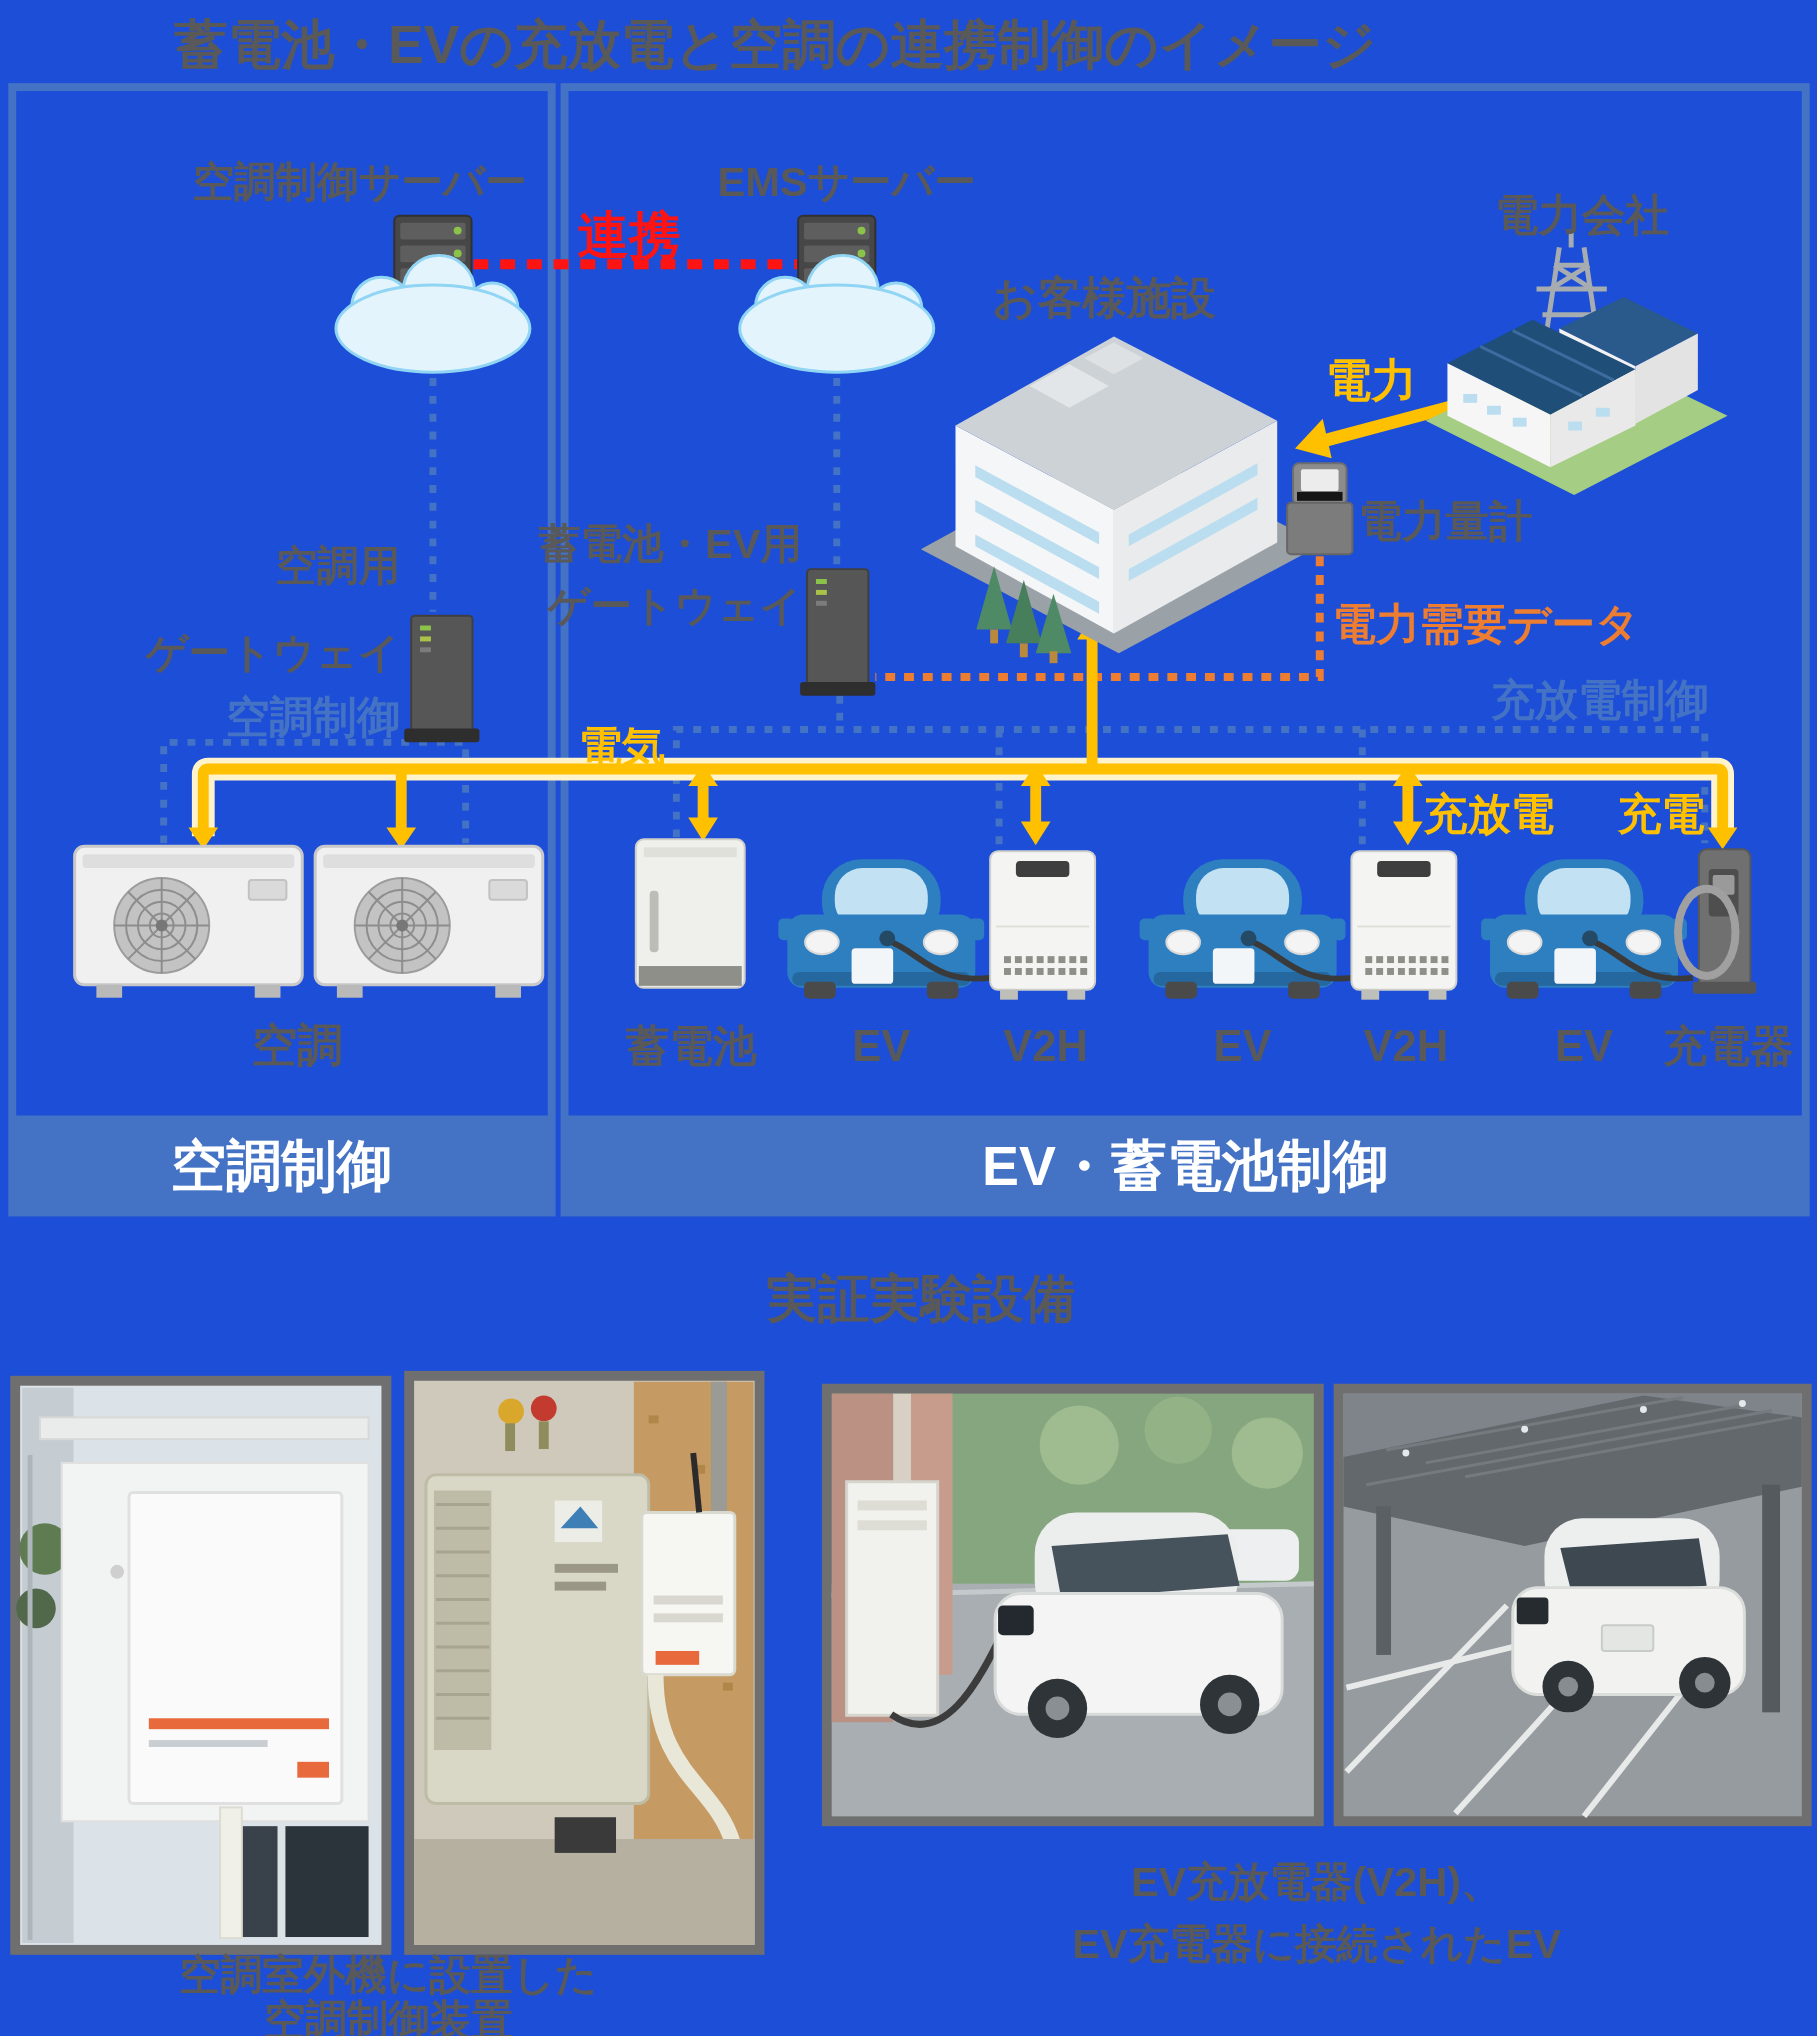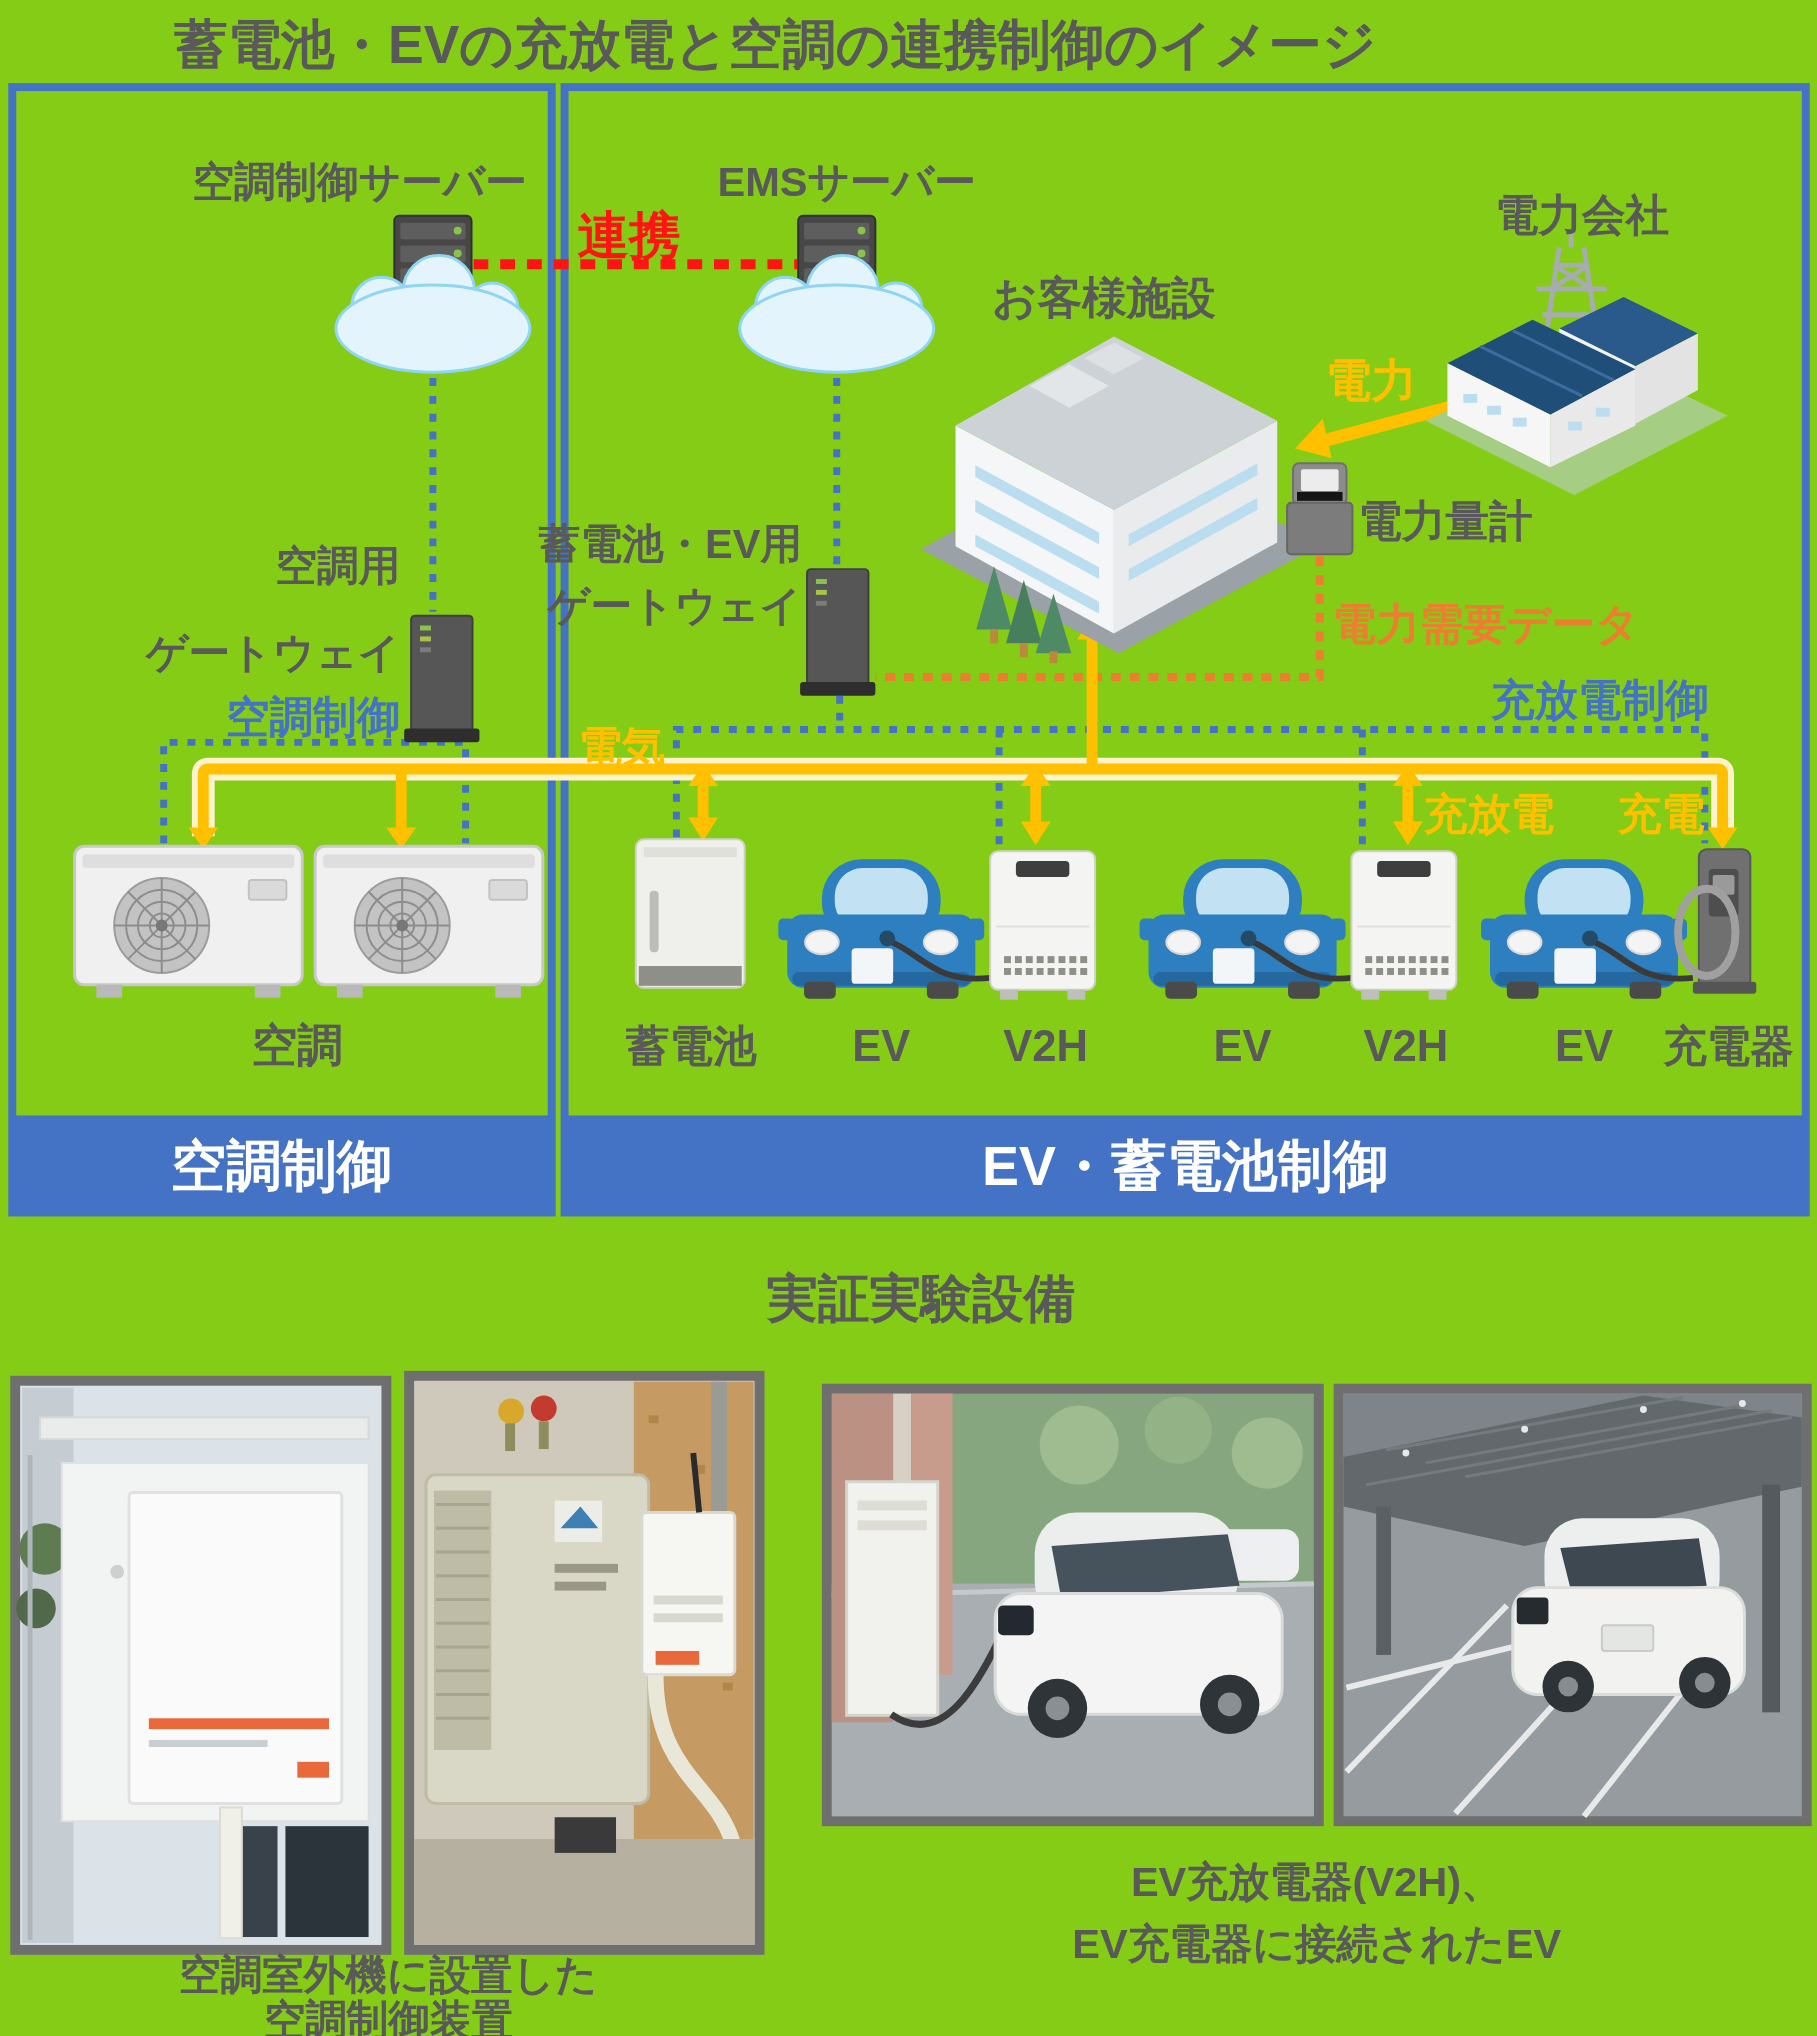--- a/index.html
+++ b/index.html
@@ -1,16 +1,16 @@
 <!DOCTYPE html>
 <html><head>
 <meta charset="utf-8">
 <style>
   html,body{margin:0;padding:0;background:#ffffff;}
-  .stage{position:relative;width:1818px;height:2036px;background:#84cc16;overflow:hidden;
+  .stage{position:relative;width:1818px;height:2036px;background:#1d4ed8;overflow:hidden;
          font-family:"Liberation Sans","DejaVu Sans",sans-serif;}
   svg{position:absolute;left:0;top:0;font-family:"Liberation Sans","DejaVu Sans",sans-serif;}
   text{font-weight:bold;}
   .gray{fill:#595959;}
   .blue{fill:#4472C4;}
   .yellow{fill:#FFC000;}
   .orange{fill:#ED7D31;}
   .red{fill:#FF1414;}
   .white{fill:#ffffff;}
 </style>

